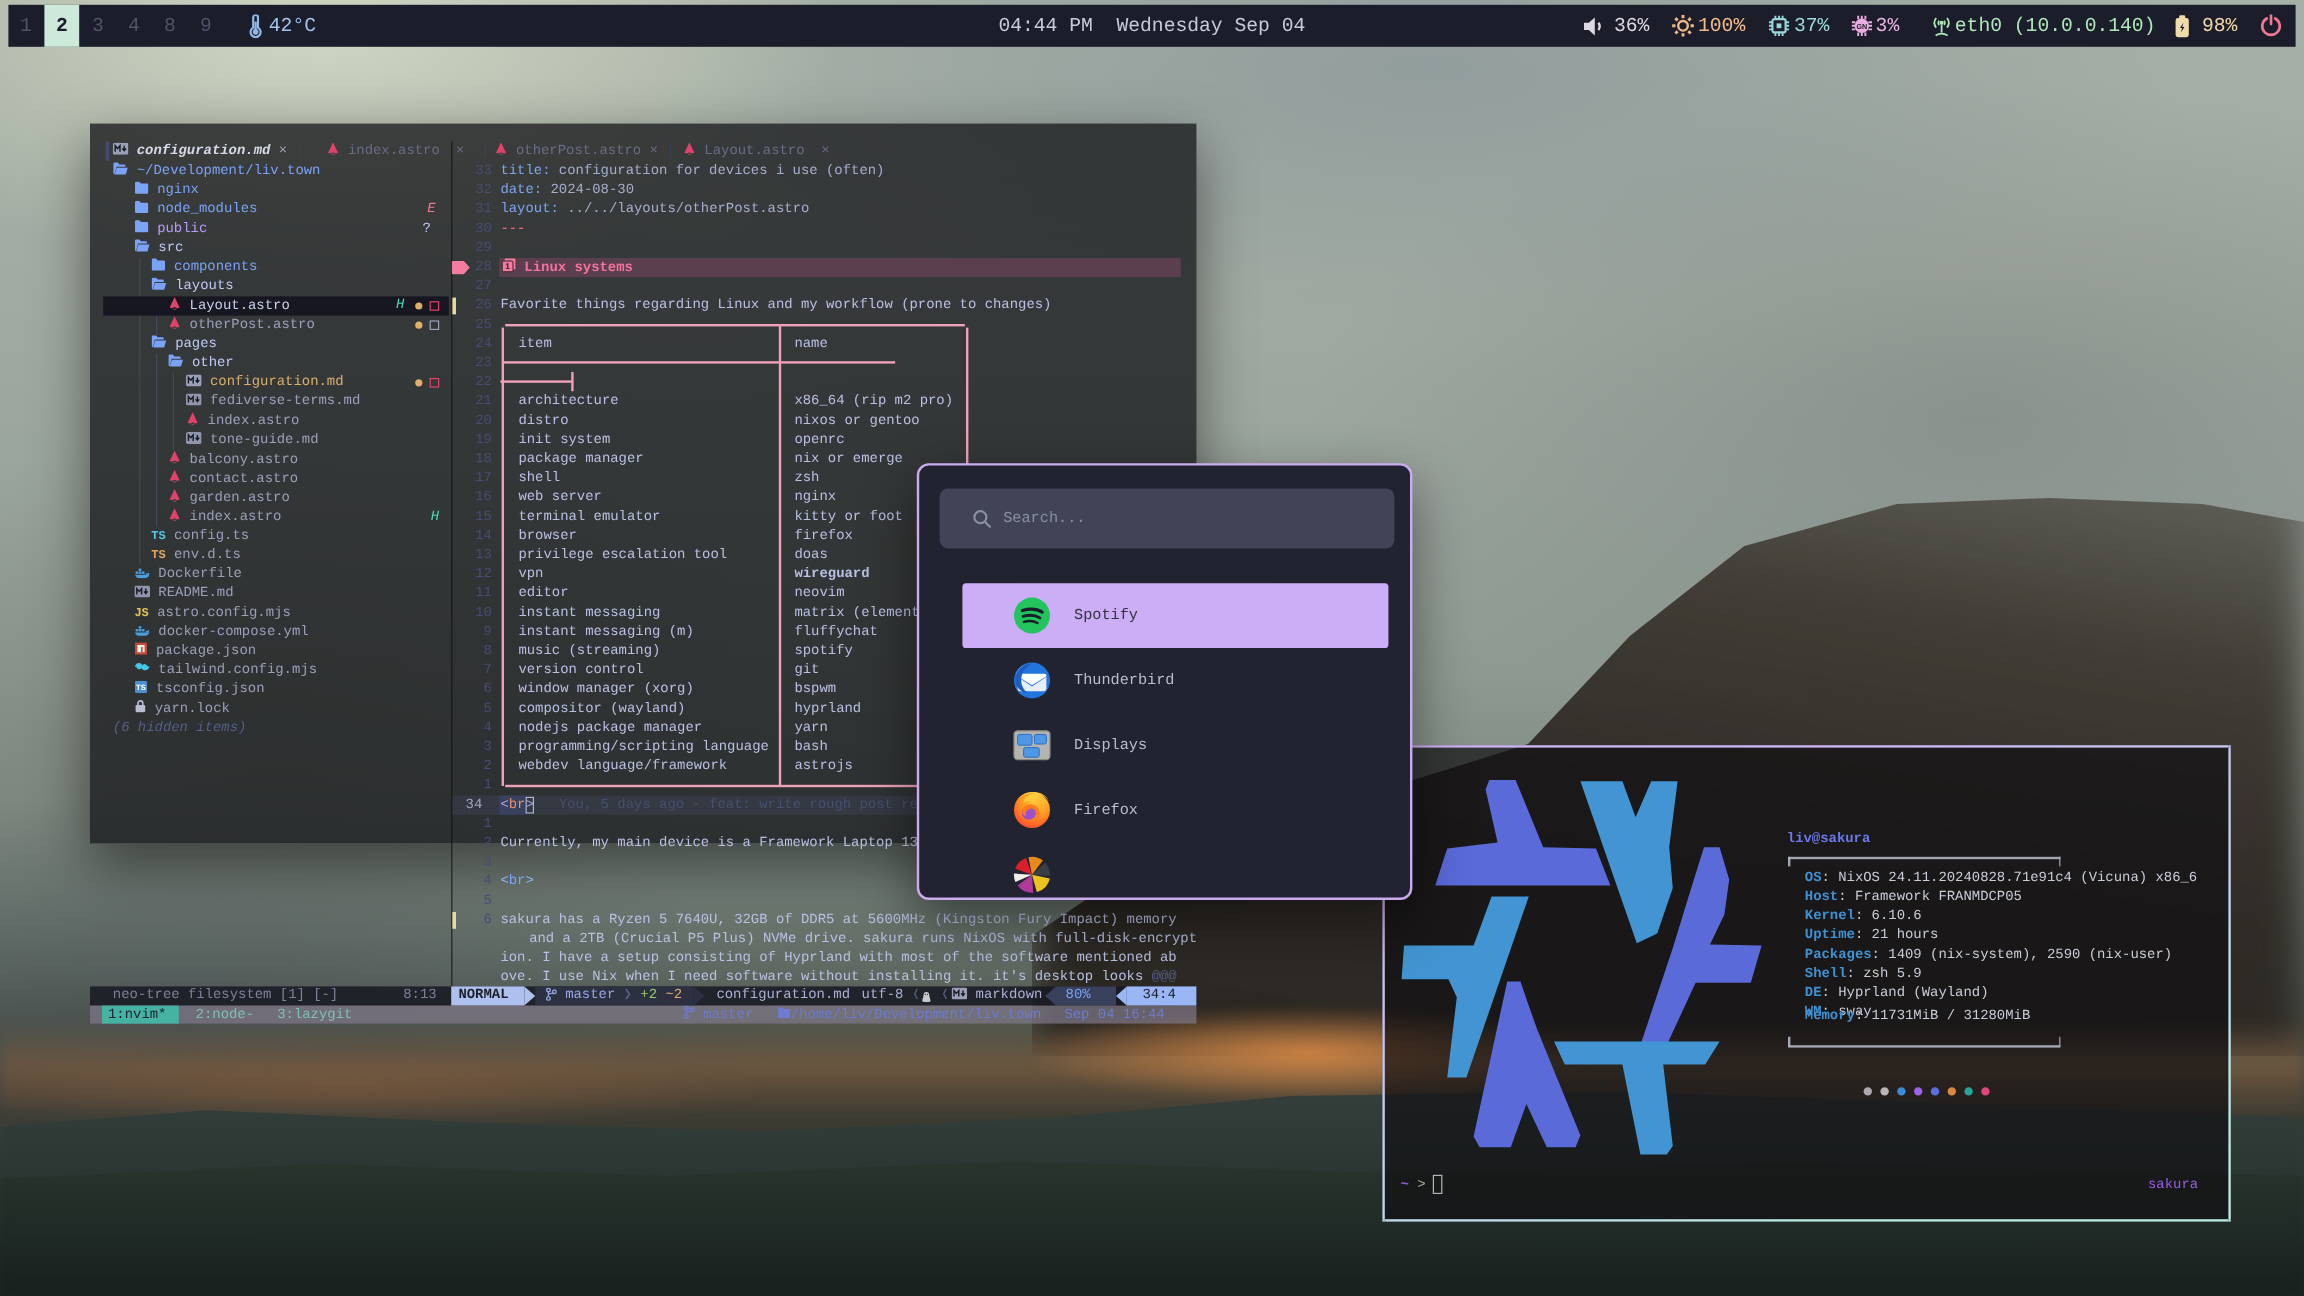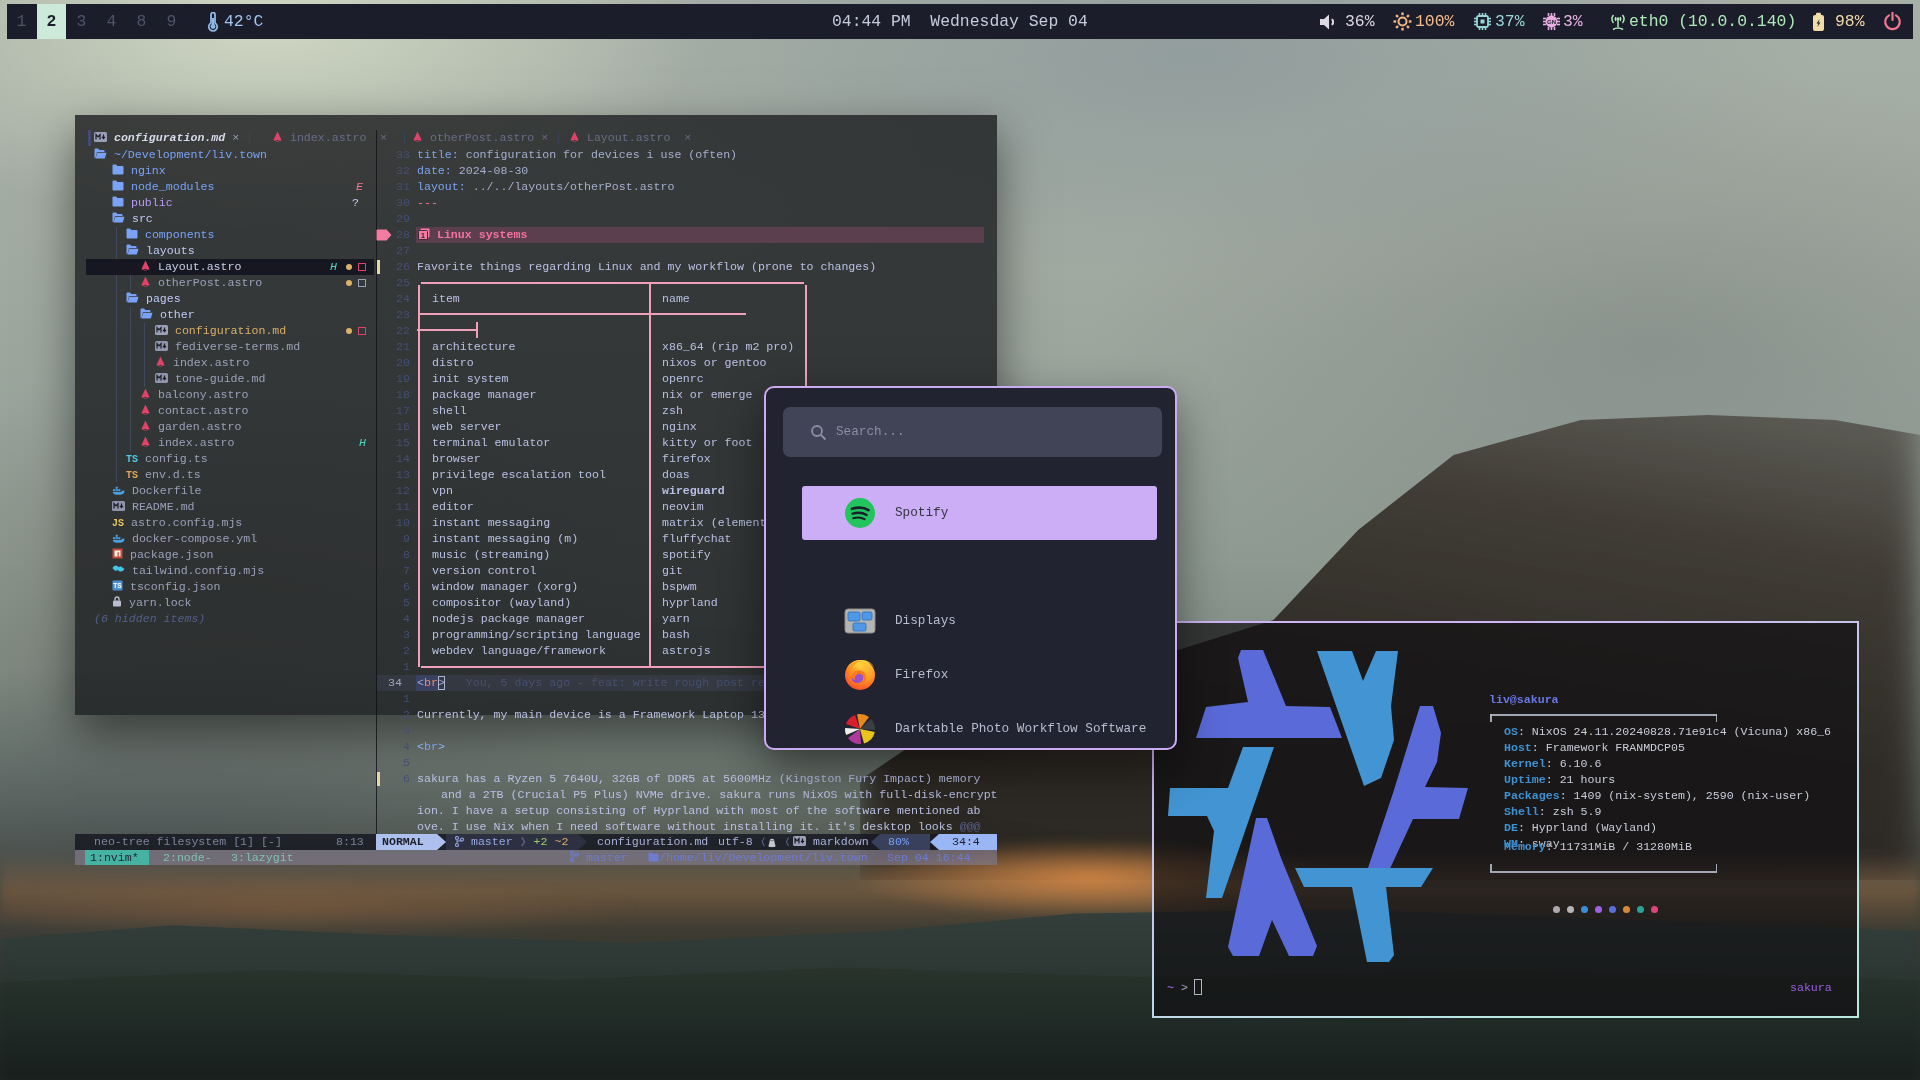--- a/index.html
+++ b/index.html
@@ -43,21 +43,21 @@
     clip-path: polygon(0% 22%, 14% 12%, 29% 20%, 44% 10%, 60% 18%, 78% 12%, 100% 20%, 100% 100%, 0% 100%);
     filter: blur(4px);
   }
   
   #bar { position:absolute; left:7px; top:4px; width:1906px; height:35px; background:#1c1d2b; color:#c6cbdc; font-size:16.4px; }
   #bar .ws { position:absolute; top:0; height:35px; width:29px; text-align:center; line-height:35px; color:#4e5368; }
   #bar .ws.active { background:#cde9da; color:#1c1d2b; font-weight:bold; }
   #bar .it { position:absolute; top:0; height:35px; line-height:35px; white-space:pre; }
   #bar svg { position:absolute; }
   
-  #ed { position:absolute; left:75px; top:115px; width:922px; height:600px;
+  #ed { position:absolute; left:75px; top:103px; width:922px; height:600px;
     background: rgba(24,26,28,0.79); box-shadow: 0 18px 45px rgba(0,0,0,0.5); }
   .r { position:absolute; height:16px; line-height:16px; font-size:11.6px; white-space:pre; color:#bdc4e6; }
   .num { color:#454e74; }
   .dim { color:#686d85; }
   .tl { position:absolute; background:#f0a0b8; }
   
   #term { position:absolute; left:1152px; top:621px; width:707px; height:397px;
     background: rgba(17,16,18,0.70);
     border:2px solid; border-image: linear-gradient(160deg,#cdb4f4 20%,#b9e7e2 80%) 1; }
   .t { position:absolute; font-size:11.6px; line-height:16px; white-space:pre; color:#c9cdd8; }
@@ -549,20 +549,30 @@
       </svg><span style="padding-left:53px">Search...</span></div>
   <div class="lrow sel" style="top:98px;">
     <svg class="lic" viewBox="0 0 32 32">
         <circle cx="16" cy="16" r="15" fill="#23c45e"></circle>
       <path d="M8 11.8 C14 10.1 20.5 10.6 24.5 13.1" stroke="#17202a" stroke-width="2.7" fill="none" stroke-linecap="round"></path>
       <path d="M8.6 16.6 C13.6 15.2 19 15.7 22.6 17.9" stroke="#17202a" stroke-width="2.4" fill="none" stroke-linecap="round"></path>
       <path d="M9.2 21.2 C13.4 20.0 17.6 20.4 20.6 22.2" stroke="#17202a" stroke-width="2.1" fill="none" stroke-linecap="round"></path>
     </svg>
     <span class="txt">Spotify</span>
   </div>
+  <div class="lrow" style="top:152px;">
+    <svg class="lic" viewBox="0 0 32 32">
+      <circle cx="16" cy="16" r="15" fill="#2275dc"></circle>
+      <path d="M16 3 C8 3 3 9 3 16 L3 10 C5 5 10 2 16 3 Z" fill="#79c6f5"></path>
+      <path d="M4 13 L16 21 L28 13 L28 23 Q28 25 26 25 L6 25 Q4 25 4 23 Z" fill="#e8eef5"></path>
+      <path d="M4 12.6 L16 20 L28 12.6 L28 12 Q28 10.5 26.5 10.5 L5.5 10.5 Q4 10.5 4 12 Z" fill="#fff"></path>
+      <path d="M2 16 C2 8 8 2 16 2 C10 6 7 10 7 16 C7 20 9 24 13 27 C6 26 2 21 2 16 Z" fill="#1b5fc4"></path>
+    </svg>
+    <span class="txt">Thunderbird</span>
+  </div>
   <div class="lrow" style="top:206px;">
     <svg class="lic" viewBox="0 0 32 32">
       <rect x="1" y="4" width="30" height="24" rx="3" fill="#b4b4b0"></rect>
       <rect x="1" y="4" width="30" height="24" rx="3" fill="none" stroke="#8a8a86" stroke-width="1"></rect>
       <rect x="4" y="7" width="12" height="9" rx="1.5" fill="#4f98e8" stroke="#2a6cc0" stroke-width="0.8"></rect>
       <rect x="18" y="7" width="10" height="8" rx="1.5" fill="#4f98e8" stroke="#2a6cc0" stroke-width="0.8"></rect>
       <rect x="9" y="18" width="13" height="8" rx="1.5" fill="#4f98e8" stroke="#2a6cc0" stroke-width="0.8"></rect>
     </svg>
     <span class="txt">Displays</span>
   </div>
@@ -591,15 +601,14 @@
     <svg class="lic" viewBox="0 0 32 32">
       <g transform="translate(16,16)">
         <path d="M0 0 L-14 -5 A15 15 0 0 1 -5 -14 Z" fill="#d8202c"></path>
         <path d="M0 0 L-3 -14.7 A15 15 0 0 1 9 -12 Z" fill="#e8891c"></path>
         <path d="M0 0 L11 -10 A15 15 0 0 1 15 1 Z" fill="#3a3f44"></path>
         <path d="M0 0 L14.8 3 A15 15 0 0 1 4 14.4 Z" fill="#e8c41c"></path>
         <path d="M0 0 L1 15 A15 15 0 0 1 -12 9 Z" fill="#b03a9a"></path>
         <path d="M0 0 L-13.8 6 A15 15 0 0 1 -15 -1 Z" fill="#f0f0e8"></path>
       </g>
     </svg>
-    <span class="txt">Darktable Photo Workflow Software</span>
   </div>
 </div>
 
 </body></html>

